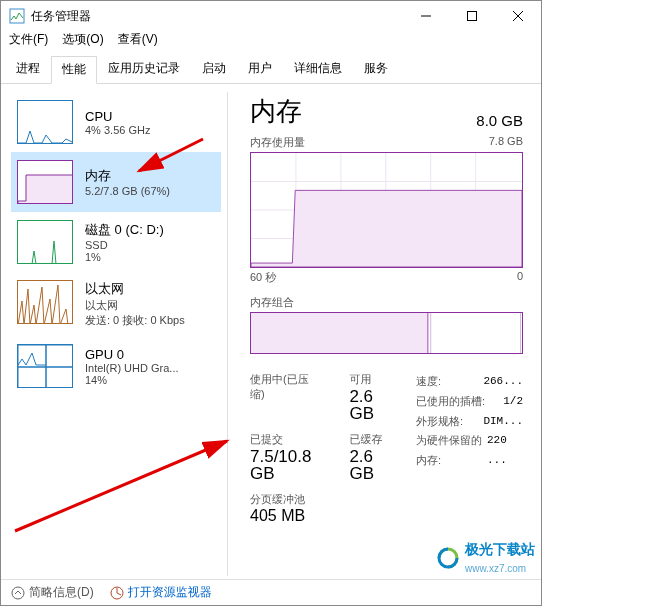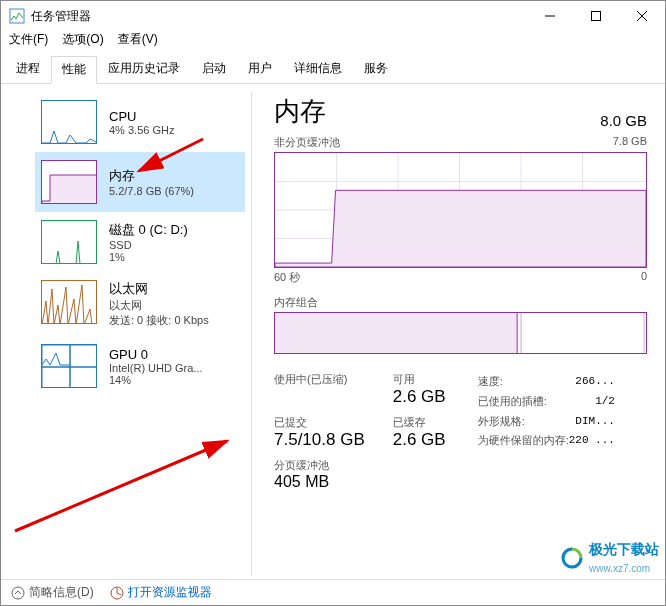--- a/index.html
+++ b/index.html
@@ -1,29 +1,29 @@
 <!DOCTYPE html>
 <html><head>
 <meta charset="utf-8">
 <style>
   * { box-sizing: border-box; margin: 0; padding: 0; font-family: "Microsoft YaHei", "Segoe UI", sans-serif; }
   html, body { width: 666px; height: 606px; background: #fff; }
-  .window { width: 666px; height: 606px; border: 1px solid #888; position: relative; background: #fff; overflow: hidden; }
+  .window { width: 542px; height: 606px; border: 1px solid #888; position: relative; background: #fff; overflow: hidden; }
   .titlebar { height: 30px; display: flex; align-items: center; padding: 0 0 0 8px; position: relative; }
   .titlebar .appicon { width: 16px; height: 16px; margin-right: 6px; }
   .titlebar .title { font-size: 12px; color: #000; }
   .winbtns { position: absolute; right: 0; top: 0; display: flex; }
   .winbtn { width: 46px; height: 30px; display: flex; align-items: center; justify-content: center; cursor: default; }
   .winbtn svg { stroke: #000; }
   .menubar { height: 20px; display: flex; padding: 0 8px; font-size: 12px; color: #000; gap: 14px; }
   .menubar span { cursor: default; }
   .tabs-row { border-bottom: 1px solid #d9d9d9; padding: 4px 4px 0; display:flex; gap:0; font-size: 12px; }
   .tab { padding: 4px 10px 5px; border: 1px solid transparent; color:#000; }
   .tab.active { border: 1px solid #d9d9d9; border-bottom: 1px solid #fff; background: #fff; position: relative; top: 1px; }
-  .body { display: flex; height: calc(100% - 30px - 20px - 28px - 26px); padding-left: 24px; }
+  .body { display: flex; height: calc(100% - 30px - 20px - 28px - 26px); }
   .sidebar { width: 226px; padding: 8px 6px 0 10px; }
   .card { display: flex; gap: 12px; padding: 8px 6px; border-radius: 0; cursor: default; }
   .card.selected { background: #cce8ff; }
   .card .thumb { width: 56px; height: 44px; border: 1px solid #7aa; background: #fff; position: relative; overflow: hidden; flex-shrink:0;}
   .card .thumb.cpu { border-color:#237bbd;}
   .card .thumb.mem { border-color:#8b2fa0;}
   .card .thumb.disk { border-color:#1f9e55;}
   .card .thumb.net { border-color:#b06a2a;}
   .card .thumb.gpu { border-color:#237bbd;}
   .card .meta { display: flex; flex-direction: column; justify-content: center; }
@@ -180,21 +180,21 @@
     <div class="divider-v"></div>
 
     <div class="main">
 
       <div class="main-head">
         <span class="main-title">内存</span>
         <span class="main-cap">8.0 GB</span>
       </div>
 
       <div class="chart-label-row">
-        <span>非分页缓冲池</span>
+        <span>内存使用量</span>
         <span>7.8 GB</span>
       </div>
       <div class="chart-box">
         <svg width="100%" height="100%" viewBox="0 0 380 116" preserveAspectRatio="none">
           <line x1="0" y1="29" x2="380" y2="29" stroke="#eadff0"></line>
           <line x1="0" y1="58" x2="380" y2="58" stroke="#eadff0"></line>
           <line x1="0" y1="87" x2="380" y2="87" stroke="#eadff0"></line>
           <line x1="63" y1="0" x2="63" y2="116" stroke="#eadff0"></line>
           <line x1="126" y1="0" x2="126" y2="116" stroke="#eadff0"></line>
           <line x1="189" y1="0" x2="189" y2="116" stroke="#eadff0"></line>

